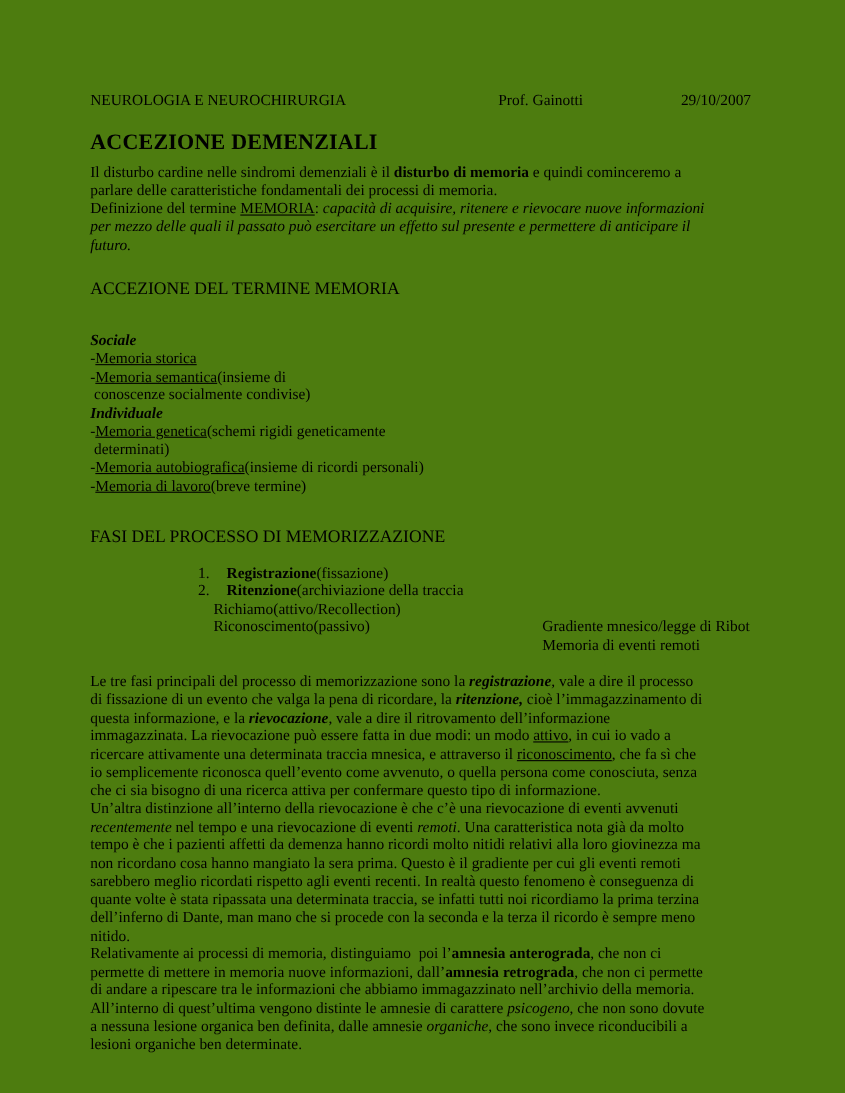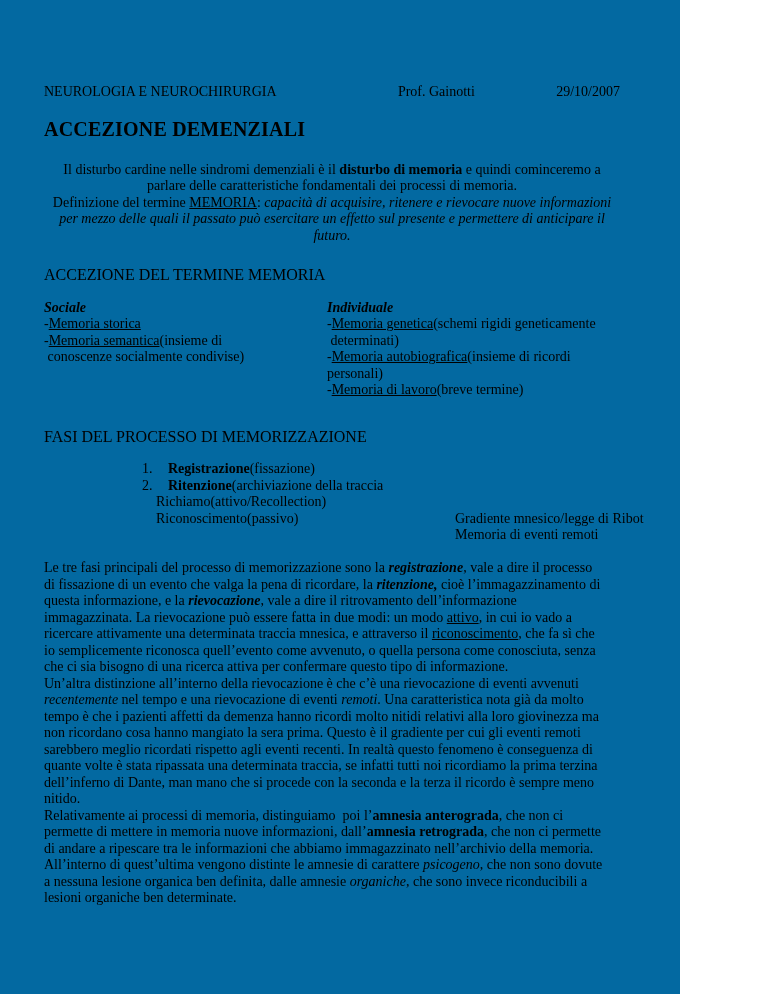--- a/index.html
+++ b/index.html
@@ -1,48 +1,48 @@
 <!DOCTYPE html>
 <html><head>
 <meta charset="utf-8">
 <style>
   html, body { margin: 0; padding: 0; background: #ffffff; }
   .page {
     position: relative;
-    width: 680px;
+    width: 768px;
     height: 994px;
-    background: #0369a1;
+    background: #4d7c0f;
     color: #000000;
     font-family: "Liberation Serif", "DejaVu Serif", serif;
     font-size: 14px;
     line-height: 16.5px;
     box-sizing: border-box;
-    padding: 84px 60px 0 44px;
+    padding: 84px 60px 0 82px;
     overflow: hidden;
   }
   .doc-header { display: flex; }
   .h-course { width: 371px; }
   .h-prof   { width: 166px; }
   .doc-title {
     margin: 16px 0 0 0;
     font-size: 20px;
     line-height: 24px;
     font-weight: bold;
     letter-spacing: 0.2px;
   }
   .rich { white-space: pre-wrap; }
-  .intro { margin-top: 21px; text-align: center; }
+  .intro { margin-top: 9px; }
   .sec-heading {
     margin: 0;
     font-size: 16px;
     font-weight: normal;
     line-height: 16.5px;
   }
   .heading-accezione { margin-top: 23px; }
-  .columns { display: flex; margin-top: 16px; }
+  .columns { display: flex; margin-top: 31px; flex-direction: column; }
   .col-left  { width: 283px; }
   .col-right { flex: 1; }
   .col-title { font-weight: bold; font-style: italic; }
   .heading-fasi { margin-top: 30px; }
   .fasi { margin-top: 16px; }
   .fasi-row { position: relative; height: 16.5px; }
   .f-num { display: inline-block; margin-left: 98px; width: 26px; }
   .row-sub .f-left { margin-left: 112px; display: inline-block; }
   .f-right { position: absolute; left: 411px; top: 0; white-space: nowrap; }
   .main-par { margin-top: 16.5px; }

